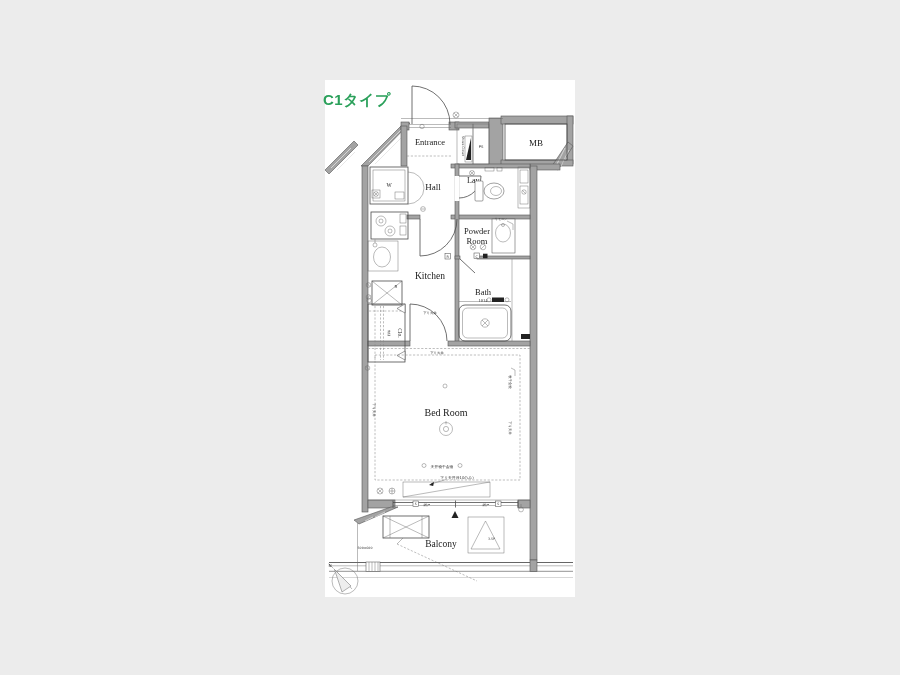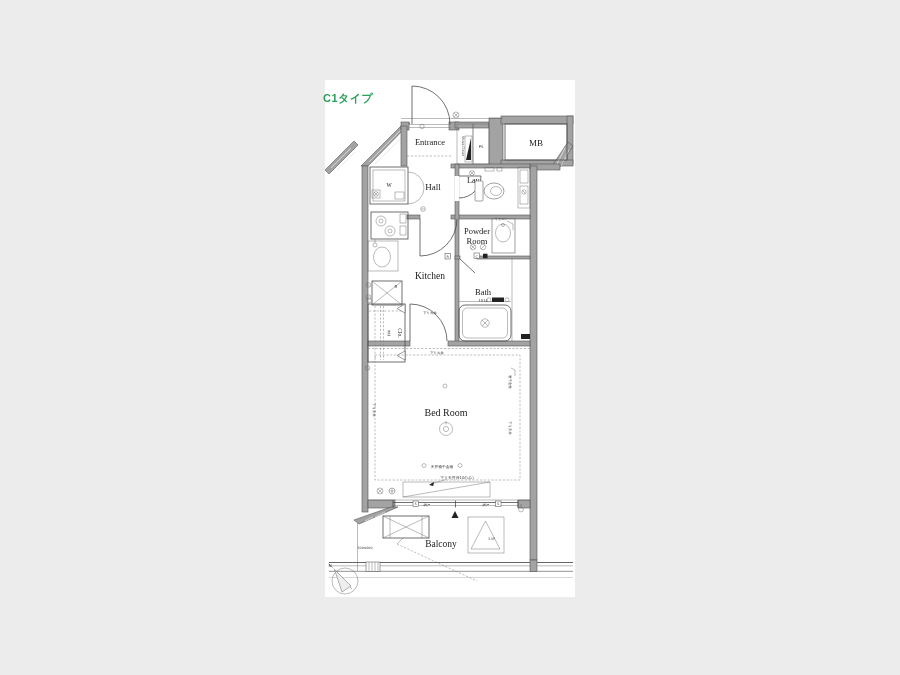--- a/index.html
+++ b/index.html
@@ -1,20 +1,20 @@
 <!DOCTYPE html>
 <html><head>
 <meta charset="utf-8">
 <style>
   html,body{margin:0;padding:0;}
   body{width:900px;height:675px;background:#ececec;position:relative;overflow:hidden;
        font-family:"Liberation Sans","DejaVu Sans",sans-serif;}
   #stage{position:absolute;left:0;top:0;width:900px;height:675px;}
   #panel{position:absolute;left:325px;top:80px;width:250px;height:517px;background:#ffffff;}
-  #typeLabel{position:absolute;left:-2px;top:11px;font-size:11px;font-weight:bold;color:#2aa05a;letter-spacing:.5px;}
+  #typeLabel{position:absolute;left:-2px;top:11px;font-size:15px;font-weight:bold;color:#2aa05a;letter-spacing:.5px;}
   svg{position:absolute;left:0;top:0;}
   svg text{fill:#222;}
   .rm{font-family:"Liberation Serif","DejaVu Serif",serif;}
   .jp{font-family:"DejaVu Sans",sans-serif;fill:#333;}
   .wl{fill:#a3a3a3;stroke:#555;stroke-width:.6;}
   .ln{stroke:#4c4c4c;stroke-width:.8;fill:none;}
   .tn{stroke:#666;stroke-width:.45;fill:none;}
   .ds{stroke:#888;stroke-width:.55;fill:none;stroke-dasharray:2.2 1.6;}
   .fx{stroke:#555;stroke-width:.55;fill:#fff;}
   .ht{stroke:#e2e2e2;stroke-width:.8;fill:none;}

